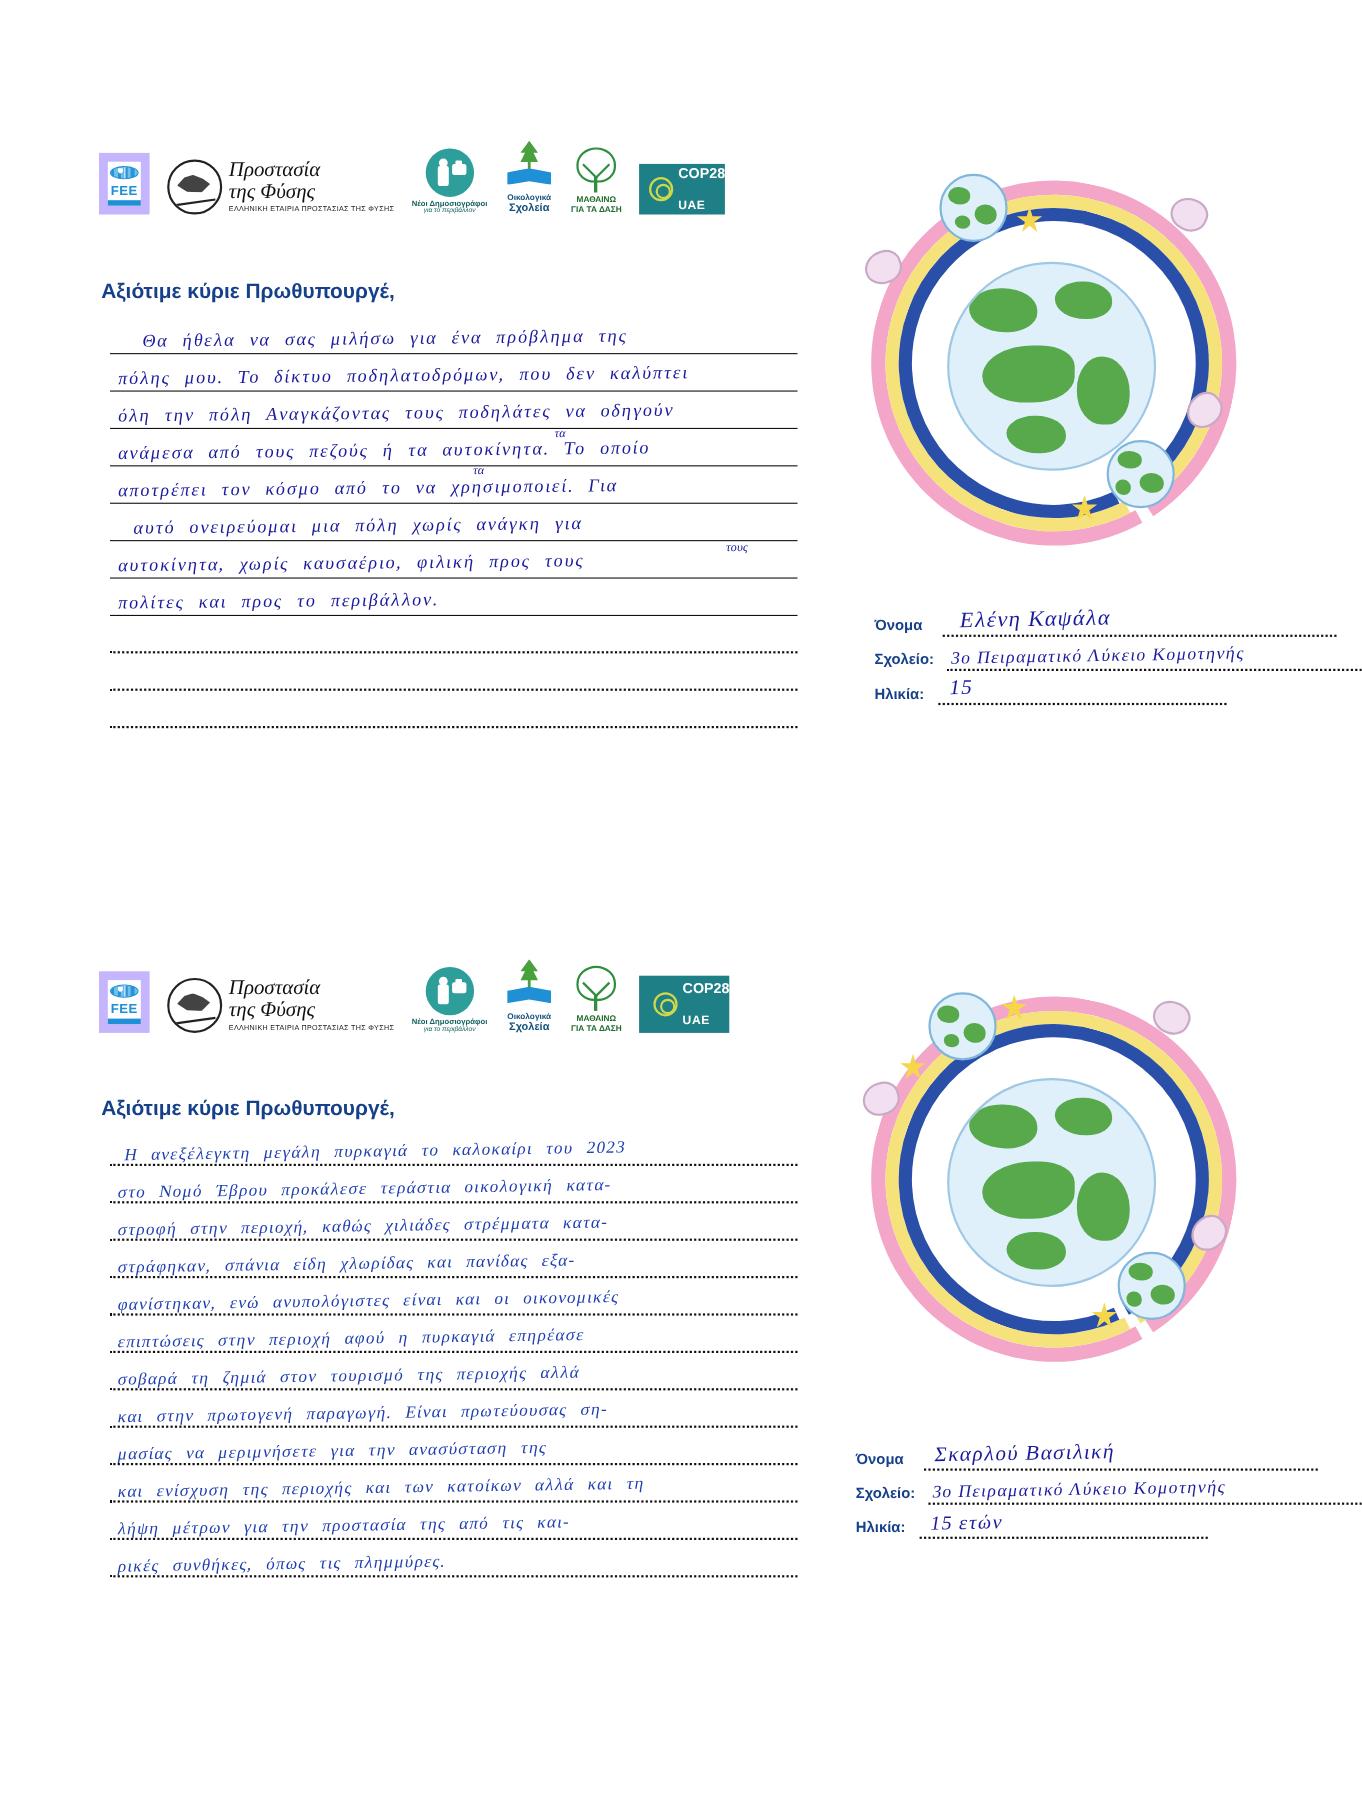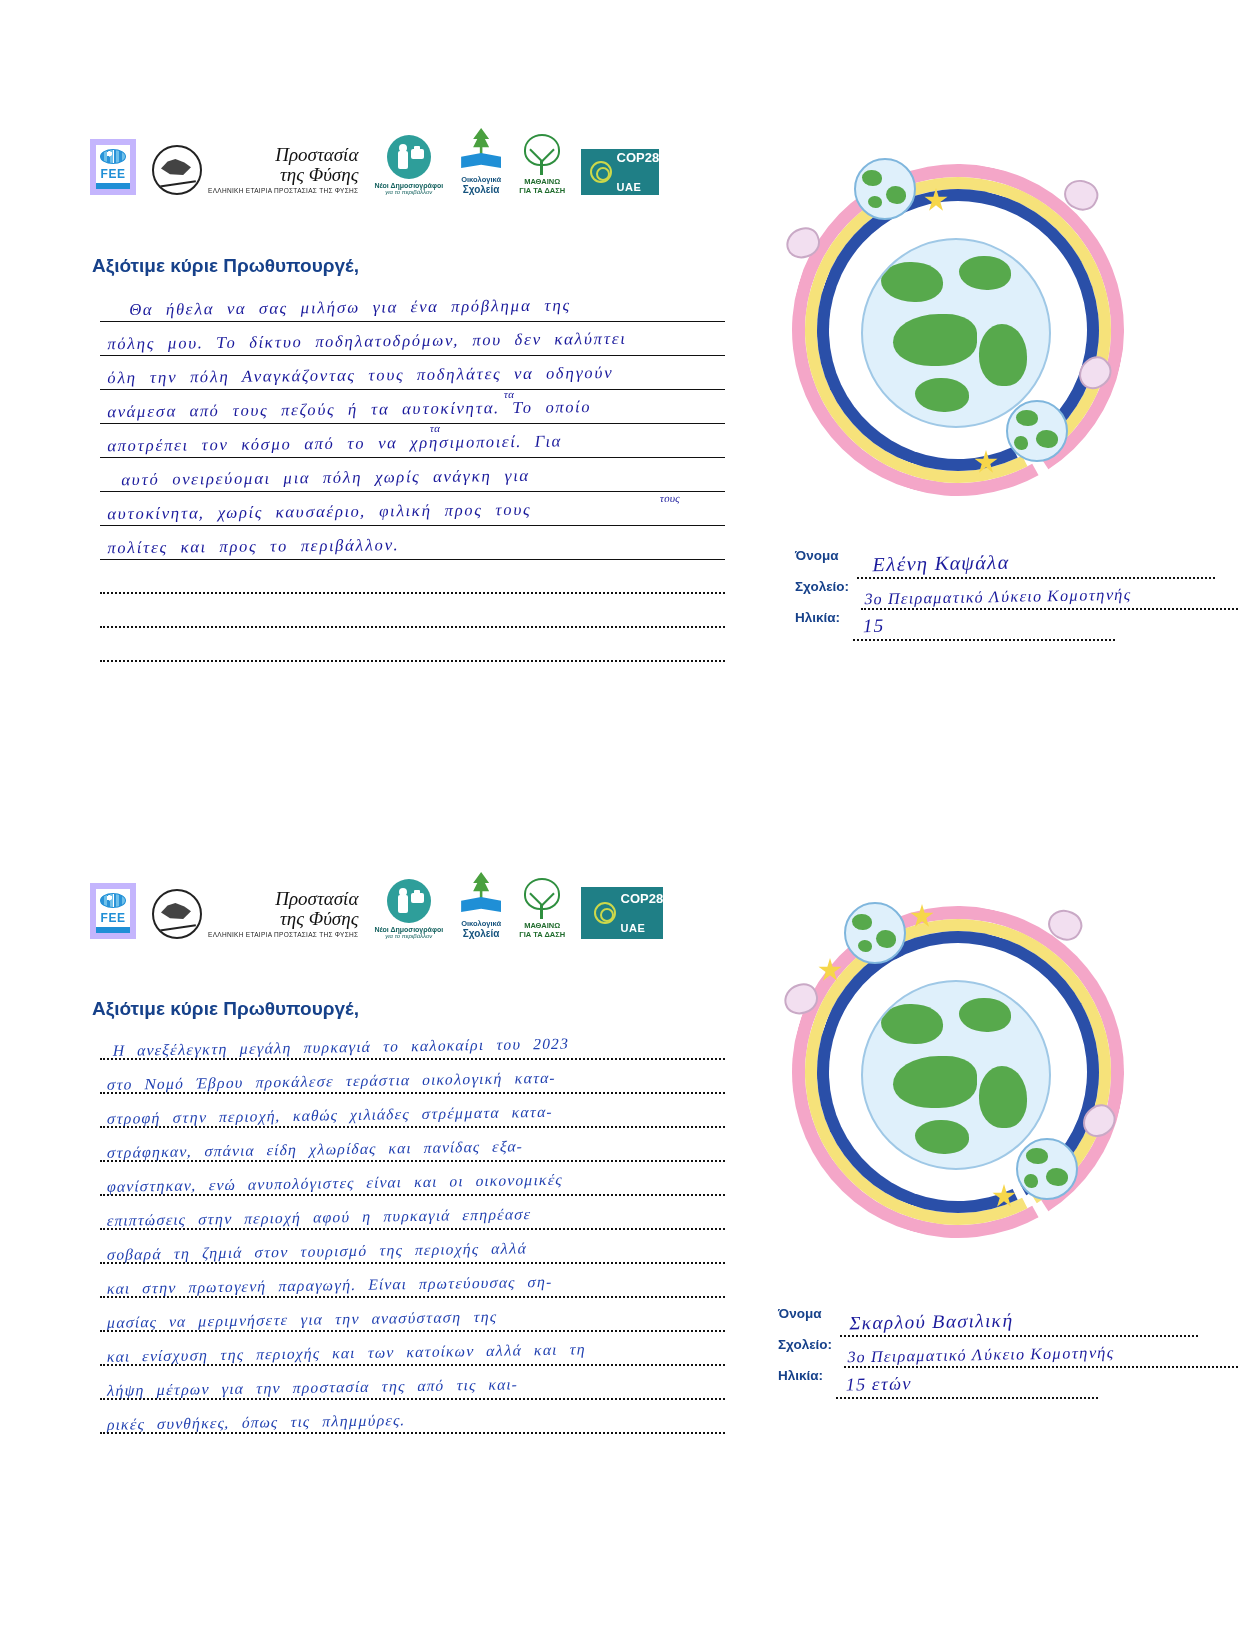--- a/index.html
+++ b/index.html
@@ -34,21 +34,21 @@
     position: relative;
     display: flex;
     flex-direction: column;
     align-items: center;
     justify-content: flex-end;
   }
   
   .logo-fee {
     width: 46px;
     height: 56px;
-    border: 6px solid #c4b5fd;
+    border: 8px solid #c4b5fd;
     box-sizing: border-box;
     display: flex;
     flex-direction: column;
     align-items: center;
     justify-content: flex-start;
     background: #fff;
   }
   .fee-globe {
     width: 26px; height: 26px;
     border-radius: 50%;
@@ -77,21 +77,20 @@
     width: 100%;
     height: 11px;
     background: #1f8fd6;
     margin-top: 2px;
   }
   
   .logo-pf {
     flex-direction: row;
     align-items: center;
     gap: 6px;
-    text-align: right;
   }
   .pf-emblem {
     width: 46px; height: 46px;
     border-radius: 50%;
     border: 2px solid #222;
     position: relative;
     overflow: hidden;
     background: #fff;
   }
   .pf-emblem:before {
@@ -280,21 +279,21 @@
   .sigblock {
     position: absolute;
     width: 420px;
   }
   .sigrow {
     position: relative;
     height: 31px;
   }
   .sig-label {
     position: absolute;
-    left: 0; bottom: 18px;
+    left: 0; bottom: 5px;
     font-size: 13.5px;
     font-weight: bold;
     color: #16418a;
     white-space: nowrap;
   }
   .sig-rule {
     position: absolute;
     bottom: 2px;
     right: 0;
     border-bottom: 2px dotted #111;

